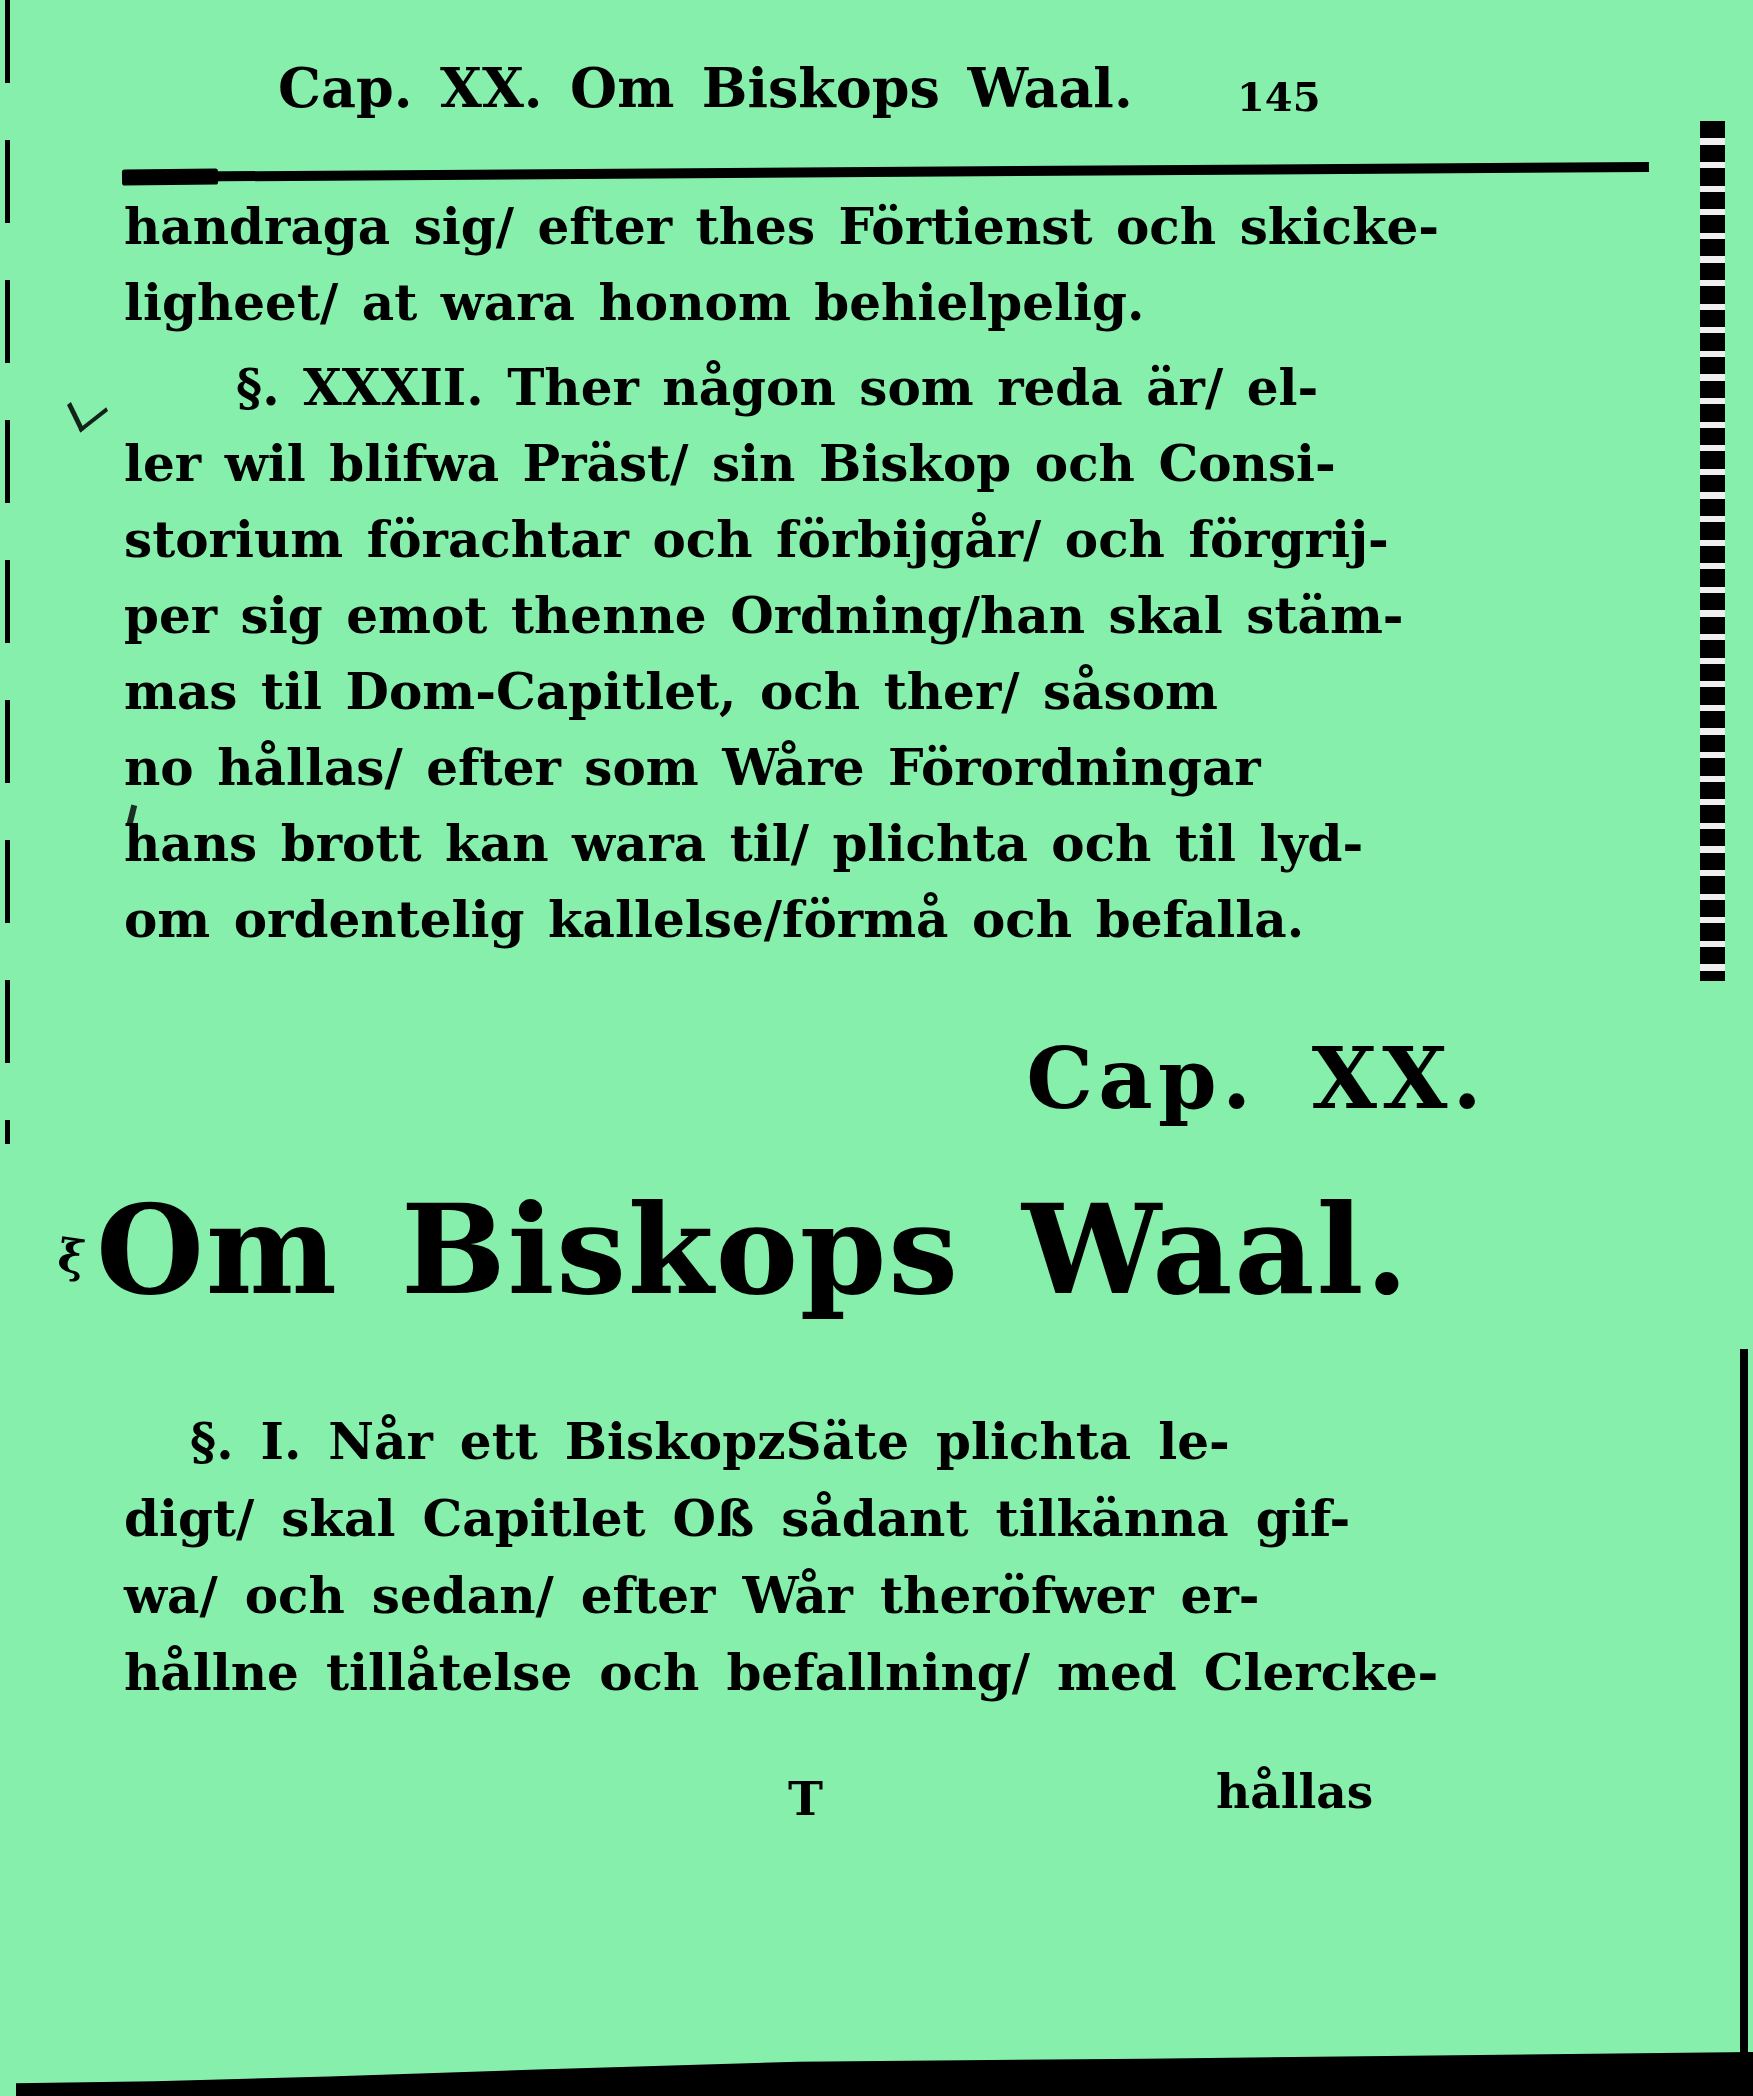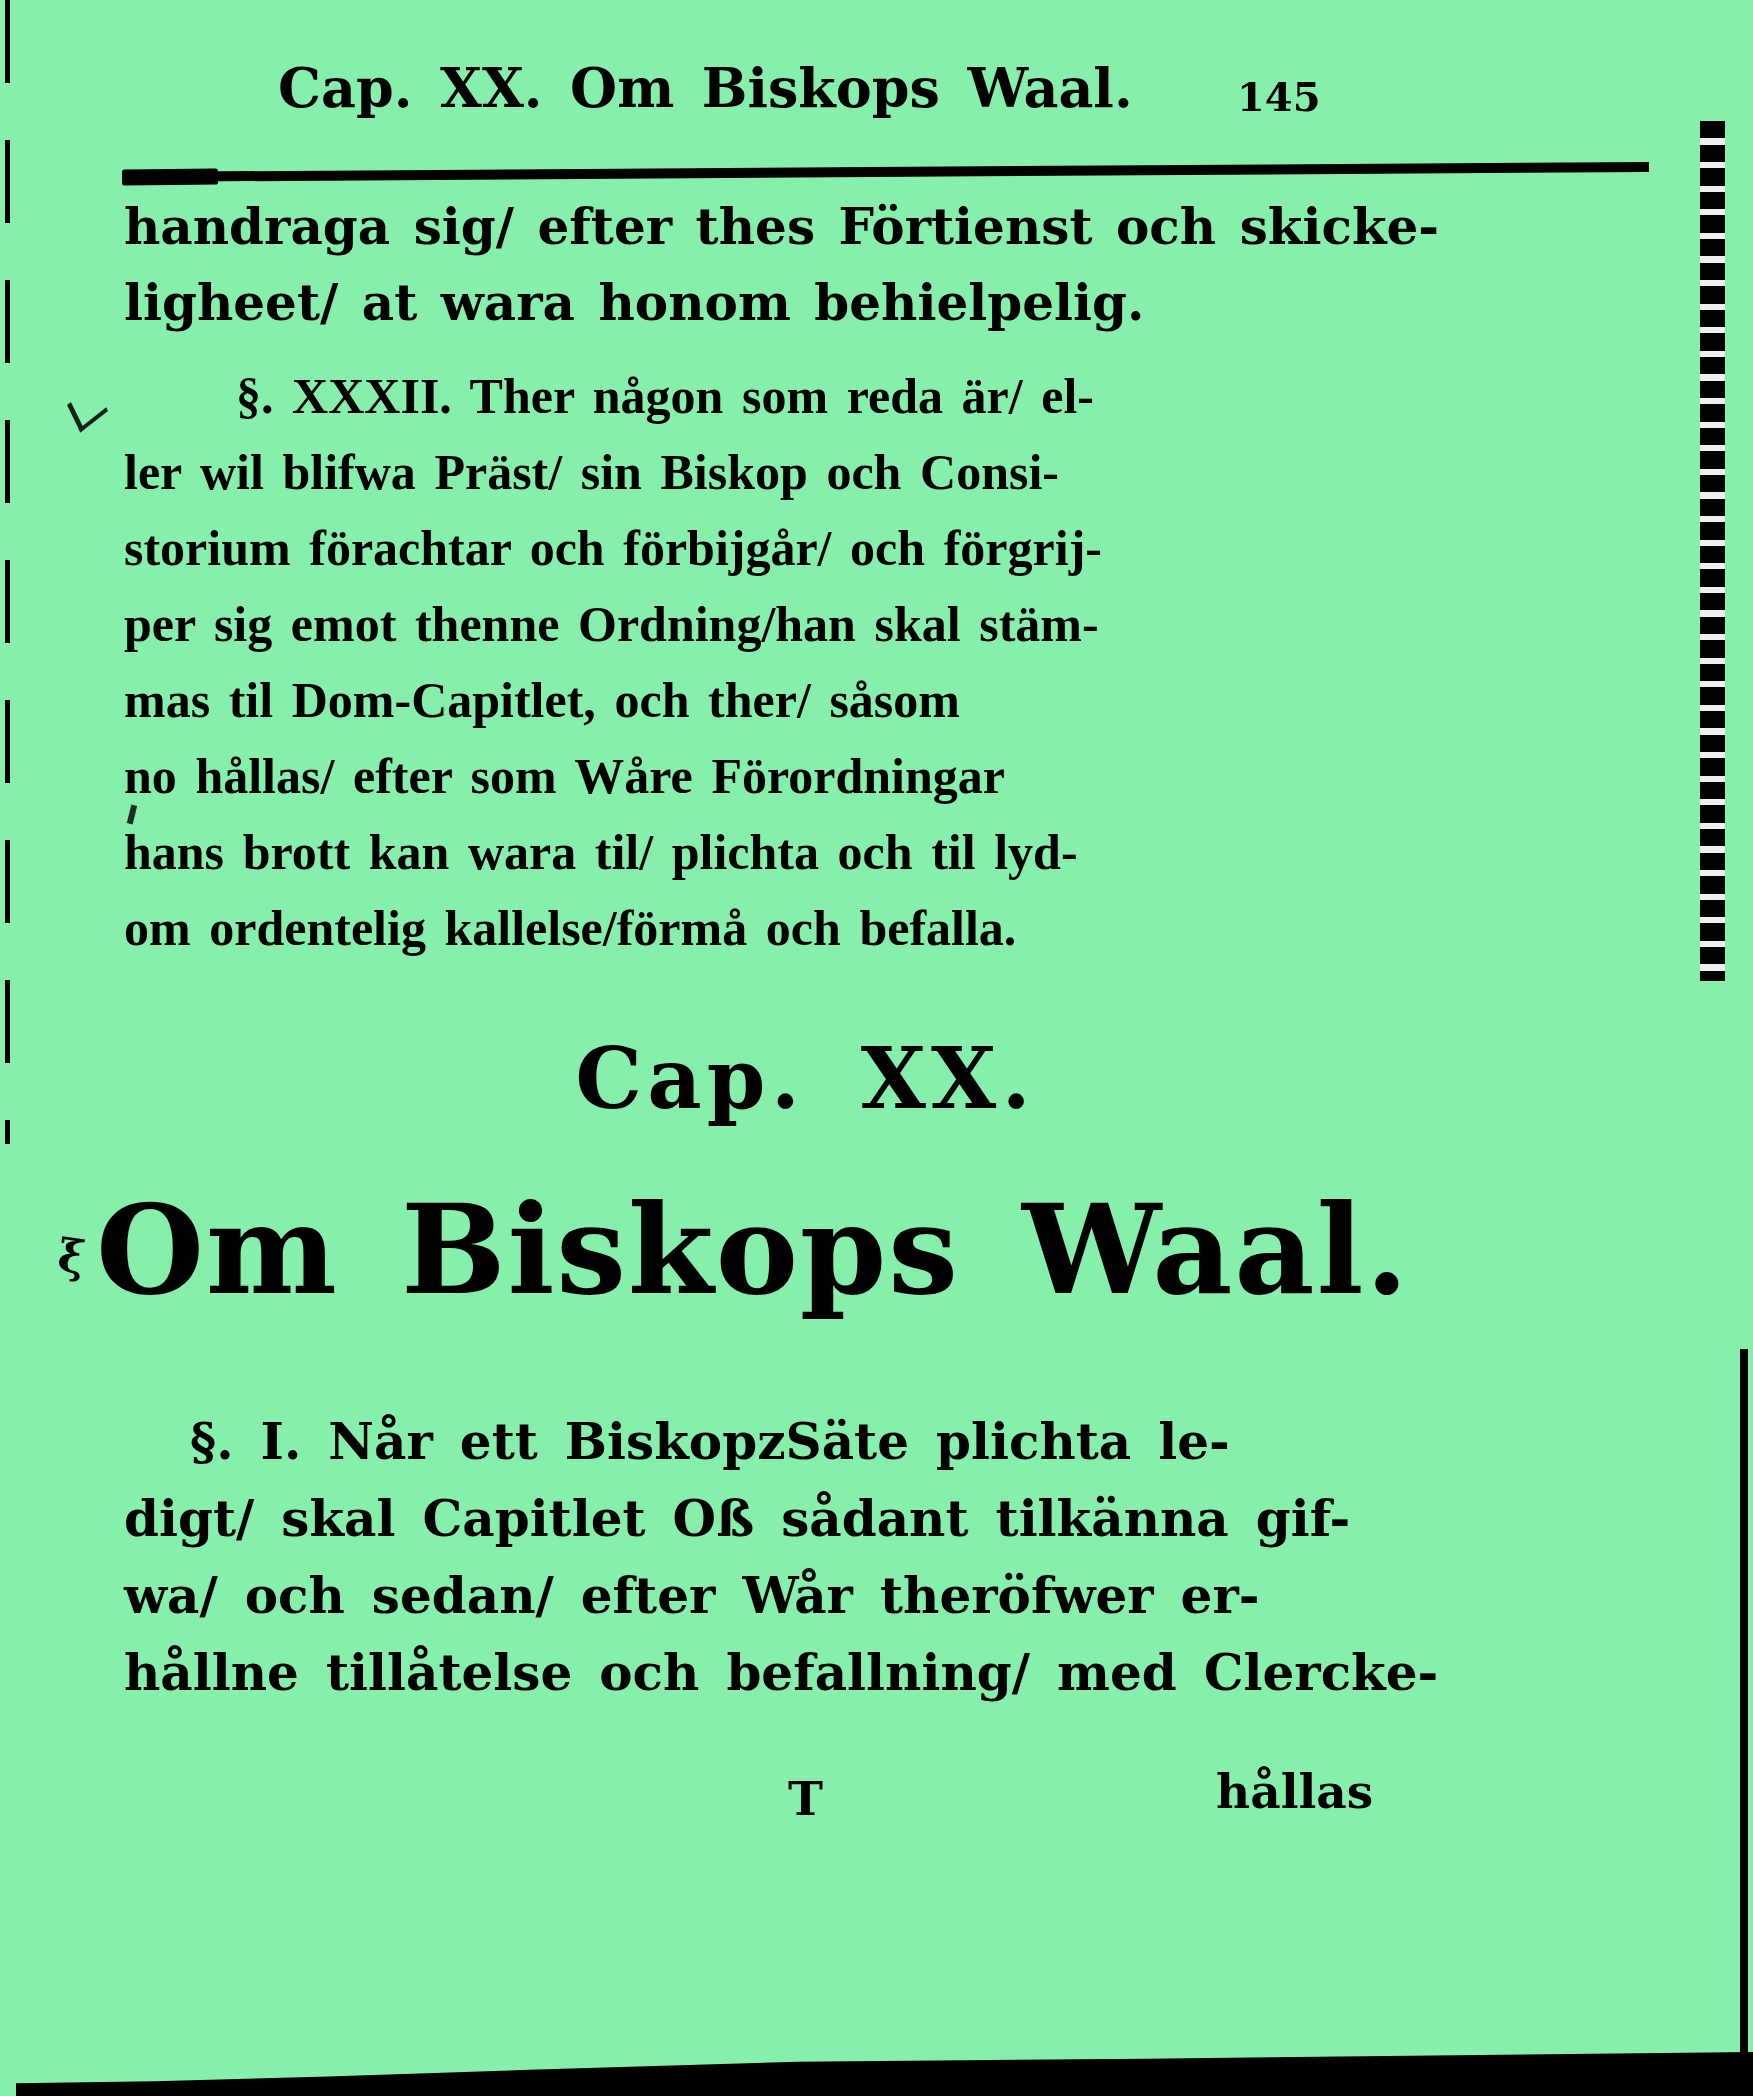--- a/index.html
+++ b/index.html
@@ -22,27 +22,27 @@
     left:124px; top:172px; width:1525px; height:9.6px; background:#000;
     transform-origin:left center; transform:rotate(-0.38deg);
   }
   .header-rule-cap {
     left:122px; top:169px; width:96px; height:15.7px; background:#000;
     border-radius:2.6px; transform:rotate(-0.6deg);
   }
 
   .para { font-size:50px; line-height:76px; }
   .para-cont { left:124px; top:189px; word-spacing:6.1px; }
-  .sec32 { left:124px; top:358px; word-spacing:6.1px;font-family:Liberation Serif, serif; }
+  .sec32 { left:124px; top:350px; word-spacing:6.1px; }
   .sec32 .line:first-child { text-indent:112px; }
   .sec1 { left:124px; top:1403px; line-height:77px; word-spacing:9.6px; }
   .sec1 .line:first-child { text-indent:66px; }
 
   .chapter-heading {
-    left:124px; top:1029px; width:1363px; text-align:center;
+    left:124px; top:1029px; width:1363px; text-align:right;
     font-size:84px; font-weight:bold; letter-spacing:5.2px; word-spacing:21px;
   }
   .chapter-title {
     left:96px; top:1177px; width:1415px; text-align:left;
     font-size:124px; font-weight:bold; letter-spacing:1.7px; word-spacing:17.5px;
   }
 
   .signature-row { left:124px; top:1771px; width:1363px; text-align:center; font-size:47px; }
   .catchword { left:1216px; top:1764px; font-size:47px; }
 

